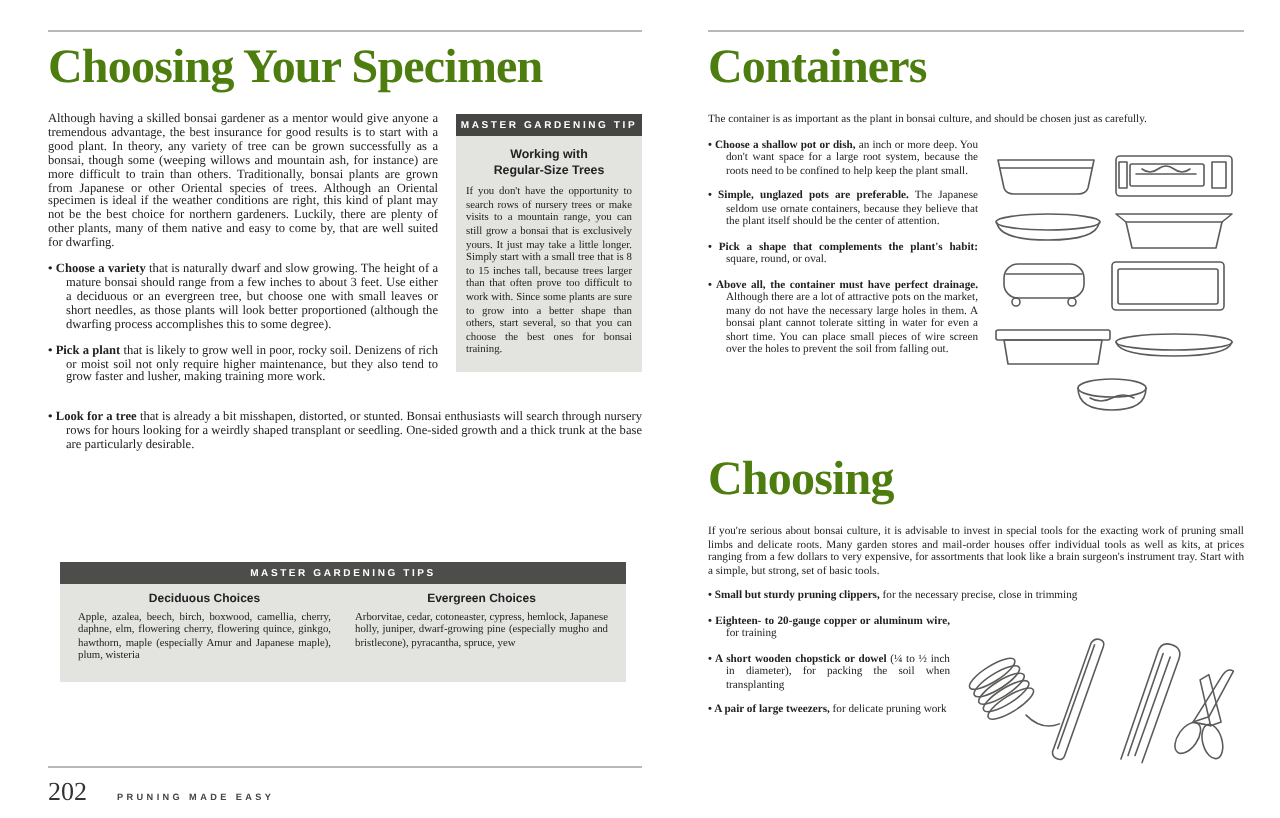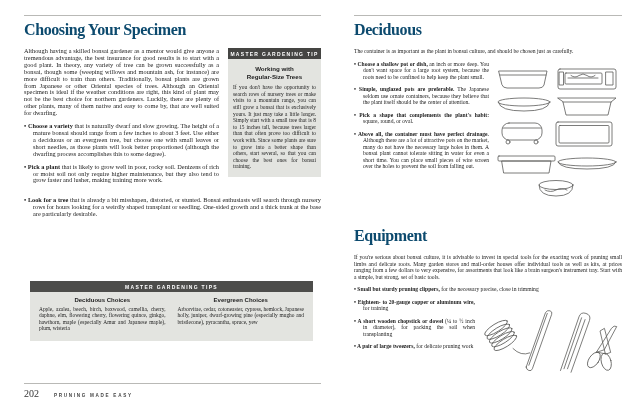--- a/index.html
+++ b/index.html
@@ -7,21 +7,21 @@
     width:640px;height:409px;position:relative;background:#ffffff;
     font-family:"Liberation Serif", serif;color:#222;
     -webkit-font-smoothing:antialiased;overflow:hidden;
   }
   .page{position:absolute;top:0;height:409px;}
   .page-left{left:24px;width:297px;}
   .page-right{left:354px;width:268px;}
   .top-rule{position:absolute;top:15px;left:0;right:0;border-top:1px solid #b9b9b6;}
   .page-title{
     font-family:"Liberation Serif", serif;font-weight:bold;
-    font-size:16px;letter-spacing:-0.4px;margin:0 0 9px 0;color:#0c4a6e;
+    font-size:24px;letter-spacing:-0.4px;margin:0 0 9px 0;color:#4d7c0f;
   }
   .sec{position:absolute;left:0;right:0;}
   .lp-main{top:21px;}
   .body-text{font-size:6.3px;line-height:6.9px;text-align:justify;margin:0 0 6px 0;}
   .rp .body-text{font-size:5.6px;line-height:6.5px;}
   .bullet{padding-left:9px;text-indent:-9px;}
   .bullet::before{content:"\2022  ";font-weight:bold;}
   .bullet b{font-weight:bold;}
   .cols{display:flex;gap:9px;align-items:flex-start;}
   .main-col{width:195px;flex:none;}
@@ -56,21 +56,21 @@
   .cont-cols{display:flex;gap:5px;align-items:flex-start;margin-top:2px;}
   .cont-bullets{width:135px;flex:none;}
   .pots-art{width:128px;flex:none;}
   .eq-cols{display:flex;gap:2px;align-items:flex-start;}
   .eq-bullets{width:121px;flex:none;}
   .tools-art{width:145px;flex:none;margin-top:-2px;}
   svg{display:block;}
   
   .footer{position:absolute;top:383px;left:0;right:0;border-top:1px solid #b9b9b6;padding-top:4px;display:flex;align-items:baseline;}
   .footer-right{justify-content:flex-end;}
-  .page-num{font-size:10px;color:#333;}
+  .page-num{font-size:13px;color:#333;}
   .running{
     font-family:"Liberation Sans", sans-serif;font-weight:bold;font-size:4.6px;
     letter-spacing:1.7px;text-transform:uppercase;color:#444;
   }
   .footer-left .running{margin-left:15px;}
   .footer-right .running{margin-right:10px;}
 </style>
 </head>
 <body>
 
@@ -116,21 +116,21 @@
   <div class="footer footer-left">
     <span class="page-num">202</span>
     <span class="running">Pruning Made Easy</span>
   </div>
 </div>
 
 <div class="page page-right rp">
   <div class="top-rule"></div>
 
   <div class="sec sec-containers">
-    <h1 class="page-title">Deciduous</h1>
+    <h1 class="page-title">Containers</h1>
     <p class="body-text">The container is as important as the plant in bonsai culture, and should be chosen just as carefully.</p>
 
     <div class="cont-cols">
       <div class="cont-bullets">
         <p class="body-text bullet"><b>Choose a shallow pot or dish,</b><span> an inch or more deep. You don't want space for a large root system, because the roots need to be confined to help keep the plant small.</span></p>
         <p class="body-text bullet"><b>Simple, unglazed pots are preferable.</b><span> The Japanese seldom use ornate containers, because they believe that the plant itself should be the center of attention.</span></p>
         <p class="body-text bullet"><b>Pick a shape that complements the plant's habit:</b><span> square, round, or oval.</span></p>
         <p class="body-text bullet"><b>Above all, the container must have perfect drainage.</b><span> Although there are a lot of attractive pots on the market, many do not have the necessary large holes in them. A bonsai plant cannot tolerate sitting in water for even a short time. You can place small pieces of wire screen over the holes to prevent the soil from falling out.</span></p>
       </div>
 
@@ -164,21 +164,21 @@
 
           <ellipse cx="62" cy="124" rx="17" ry="4.5"></ellipse>
           <path d="M45 124 q0 11 17 11 t17 -11"></path>
           <path d="M51 129 q5.5 3 11 0 t11 0"></path>
         </svg>
       </div>
     </div>
   </div>
 
   <div class="sec sec-equipment">
-    <h1 class="page-title">Equipment</h1>
+    <h1 class="page-title">Choosing</h1>
     <p class="body-text">If you're serious about bonsai culture, it is advisable to invest in special tools for the exacting work of pruning small limbs and delicate roots. Many garden stores and mail-order houses offer individual tools as well as kits, at prices ranging from a few dollars to very expensive, for assortments that look like a brain surgeon's instrument tray. Start with a simple, but strong, set of basic tools.</p>
     <p class="body-text bullet"><b>Small but sturdy pruning clippers,</b><span> for the necessary precise, close in trimming</span></p>
 
     <div class="eq-cols">
       <div class="eq-bullets">
         <p class="body-text bullet"><b>Eighteen- to 20-gauge copper or aluminum wire,</b><span> for training</span></p>
         <p class="body-text bullet"><b>A short wooden chopstick or dowel</b><span> (¼ to ½ inch in diameter), for packing the soil when transplanting</span></p>
         <p class="body-text bullet"><b>A pair of large tweezers,</b><span> for delicate pruning work</span></p>
       </div>
 

